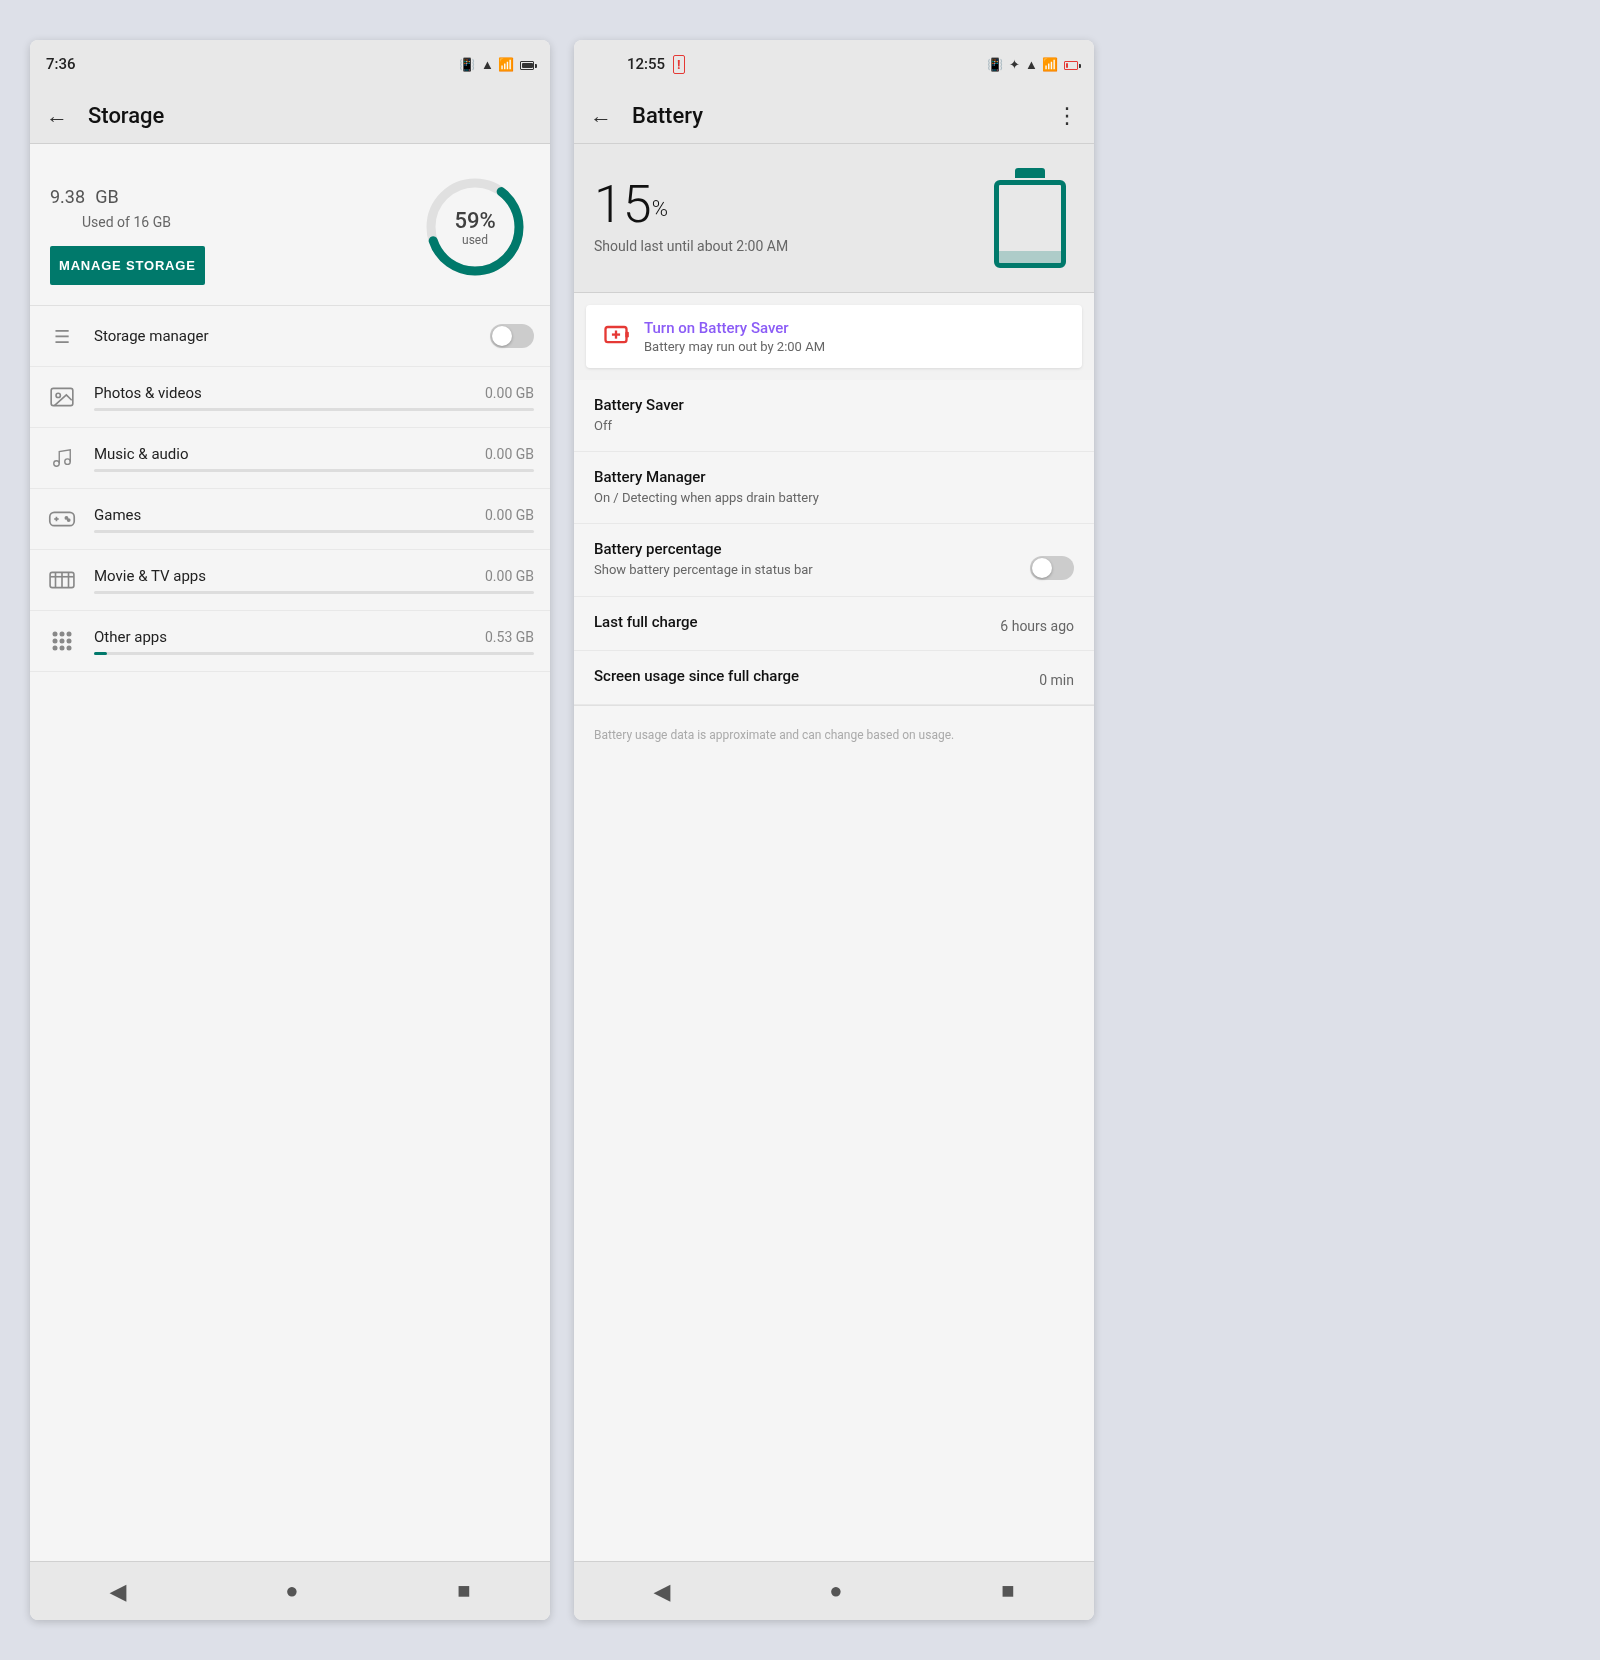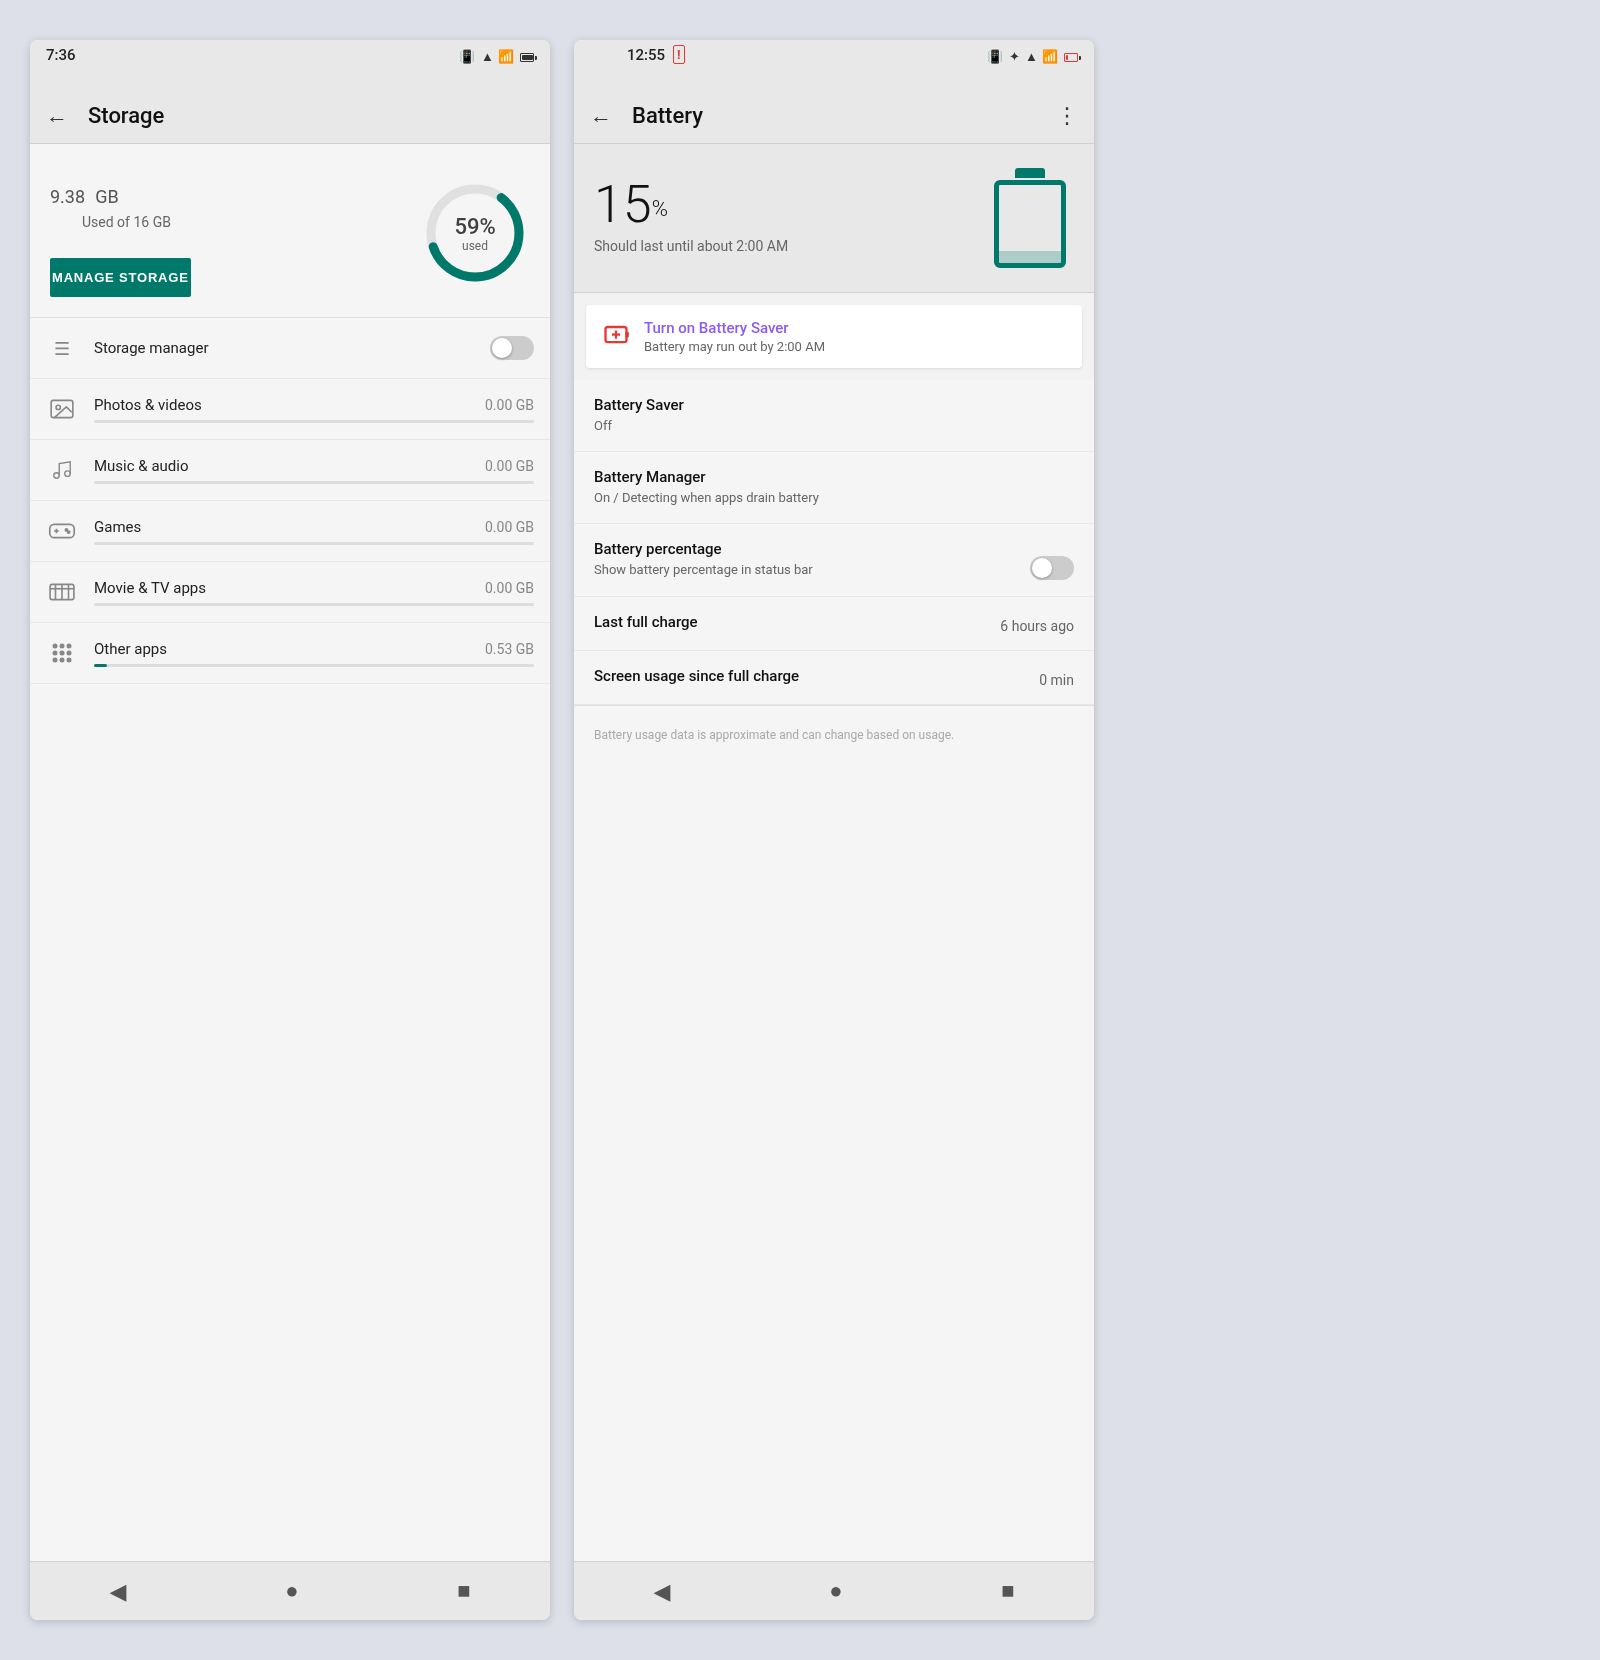--- a/index.html
+++ b/index.html
@@ -30,21 +30,21 @@
       display: flex;
       flex-direction: column;
       box-shadow: 0 2px 8px rgba(0,0,0,0.18);
       flex-shrink: 0;
     }
     
     .status-bar {
       background: #e8e8e8;
       display: flex;
       justify-content: space-between;
-      align-items: flex-end;
+      align-items: center;
       padding: 24px 16px;
       height: 36px;
       gap: 39px;
     }
     .status-time {
       font-size: 15px;
       font-weight: 500;
       color: #222;
     }
     .status-icons {
@@ -108,27 +108,26 @@
       font-size: 14px;
       color: #666;
       margin-top: 4px;
       margin-bottom: 16px;
       margin-left: 32px;
     }
     .manage-btn {
       background: #00796b;
       color: white;
       border: none;
-      padding: 12px 2px;
+      padding: 12px 9px;
       font-size: 13px;
       font-weight: 700;
       letter-spacing: 0.8px;
       cursor: pointer;
       border-radius: 2px;
-      margin-top: 12px;
     }
     .donut-container {
       width: 110px;
       height: 110px;
       position: relative;
       flex-shrink: 0;
     }
     .donut-svg {
       width: 110px;
       height: 110px;

